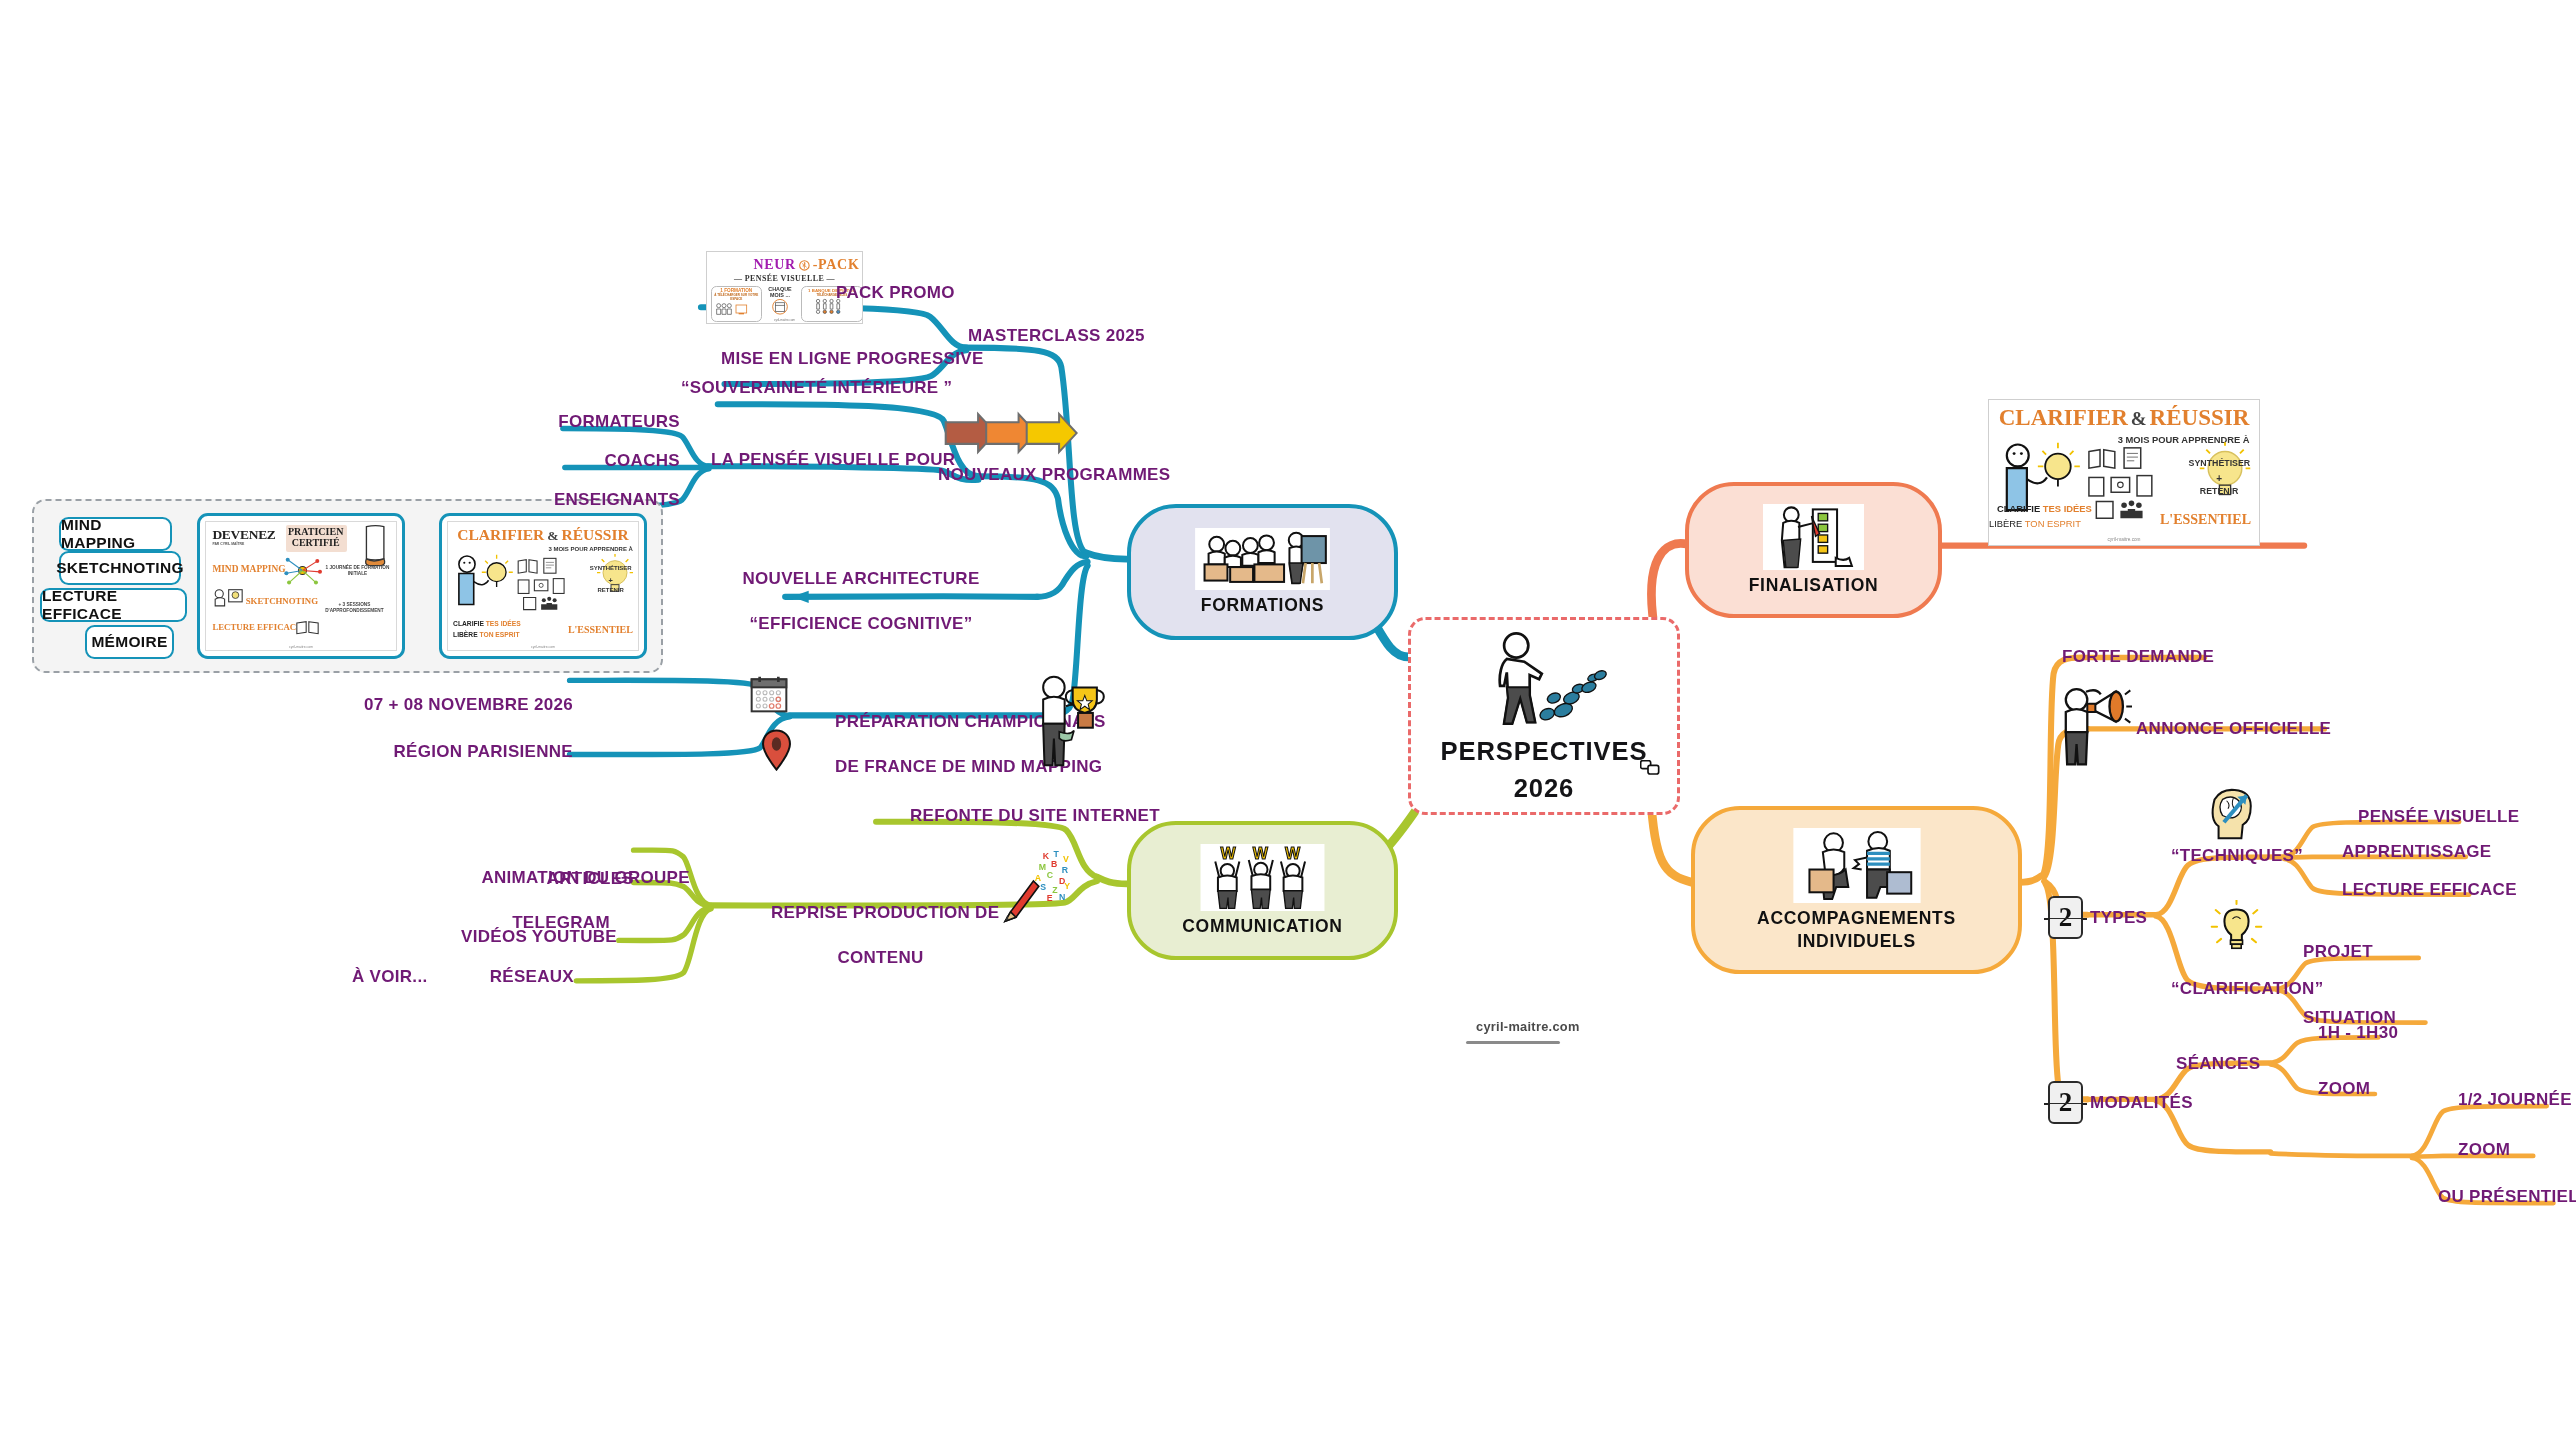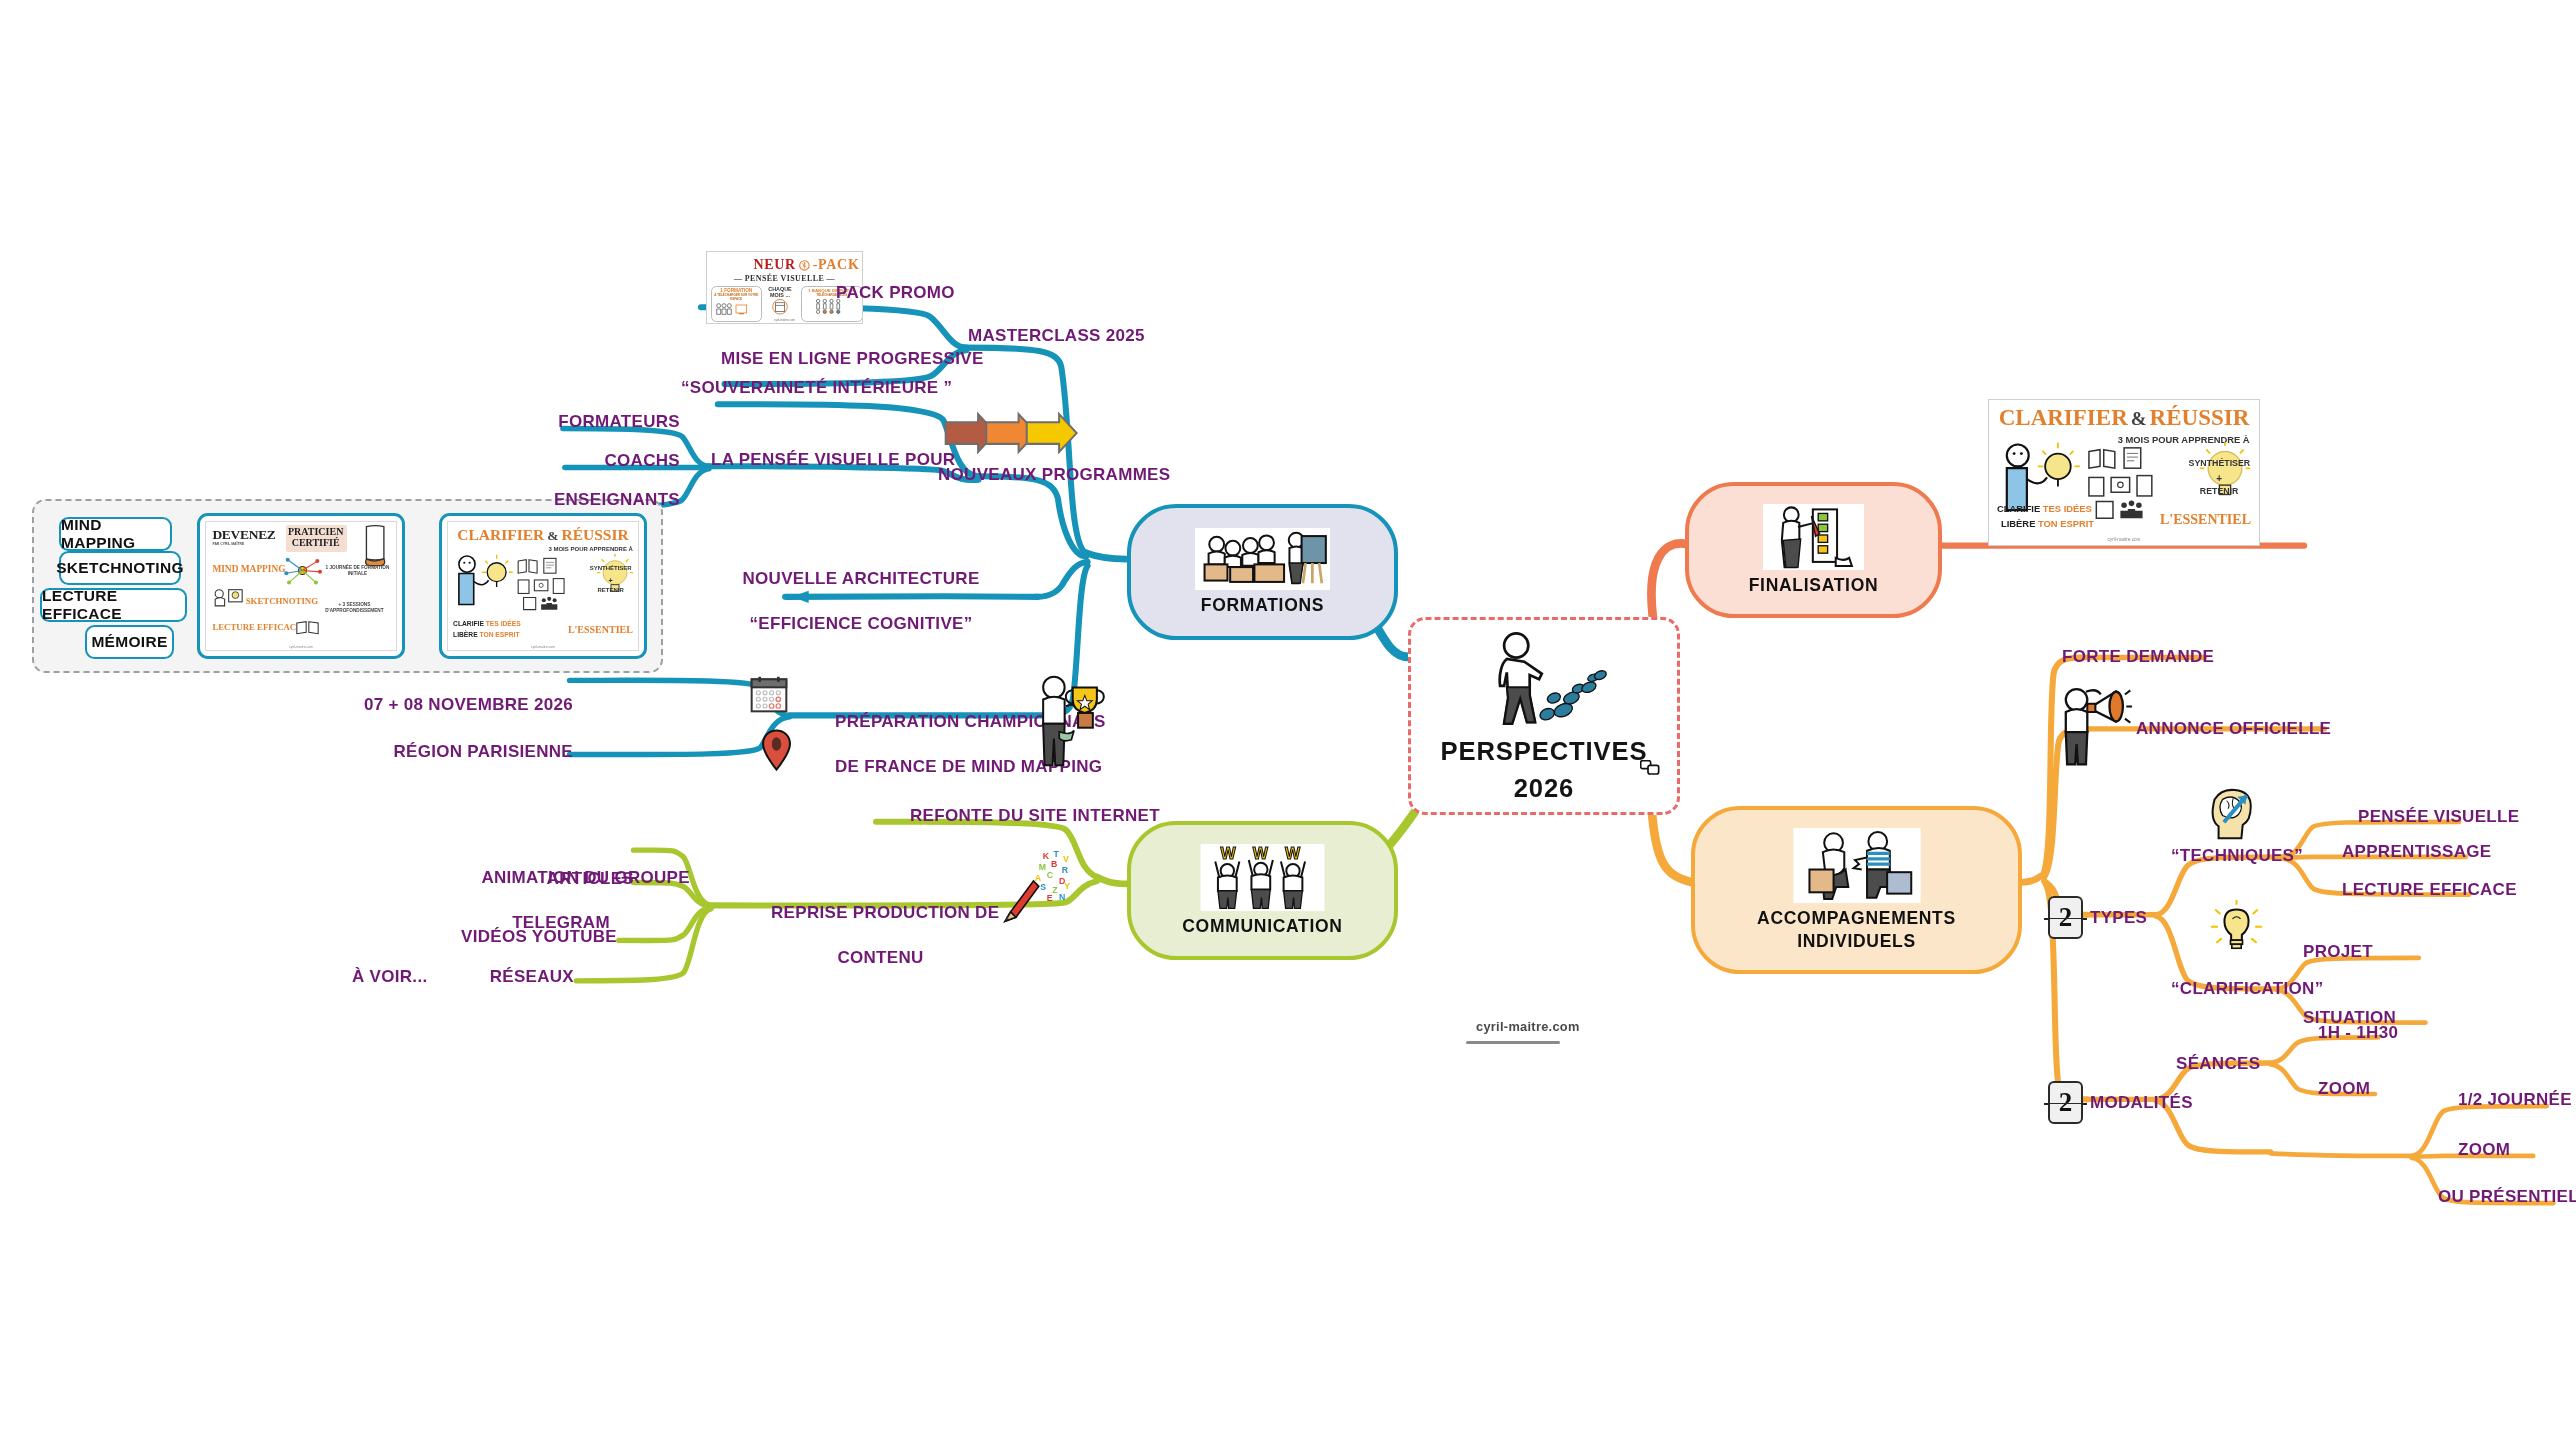--- a/index.html
+++ b/index.html
@@ -286,21 +286,21 @@
     <path d="M110 44 l-18 4 l6 6 l-8 6 l12 2" fill="#fff" stroke="#111" stroke-width="3"></path>
   </svg>
   <div class="cap">
     <span>ACCOMPAGNEMENTS</span><br>
     <span>INDIVIDUELS</span>
   </div>
 </div>
 
 <div class="plain-card" style="left:706px;top:251px;width:155px;height:71px;">
   <div style="position:absolute;left:0;right:0;top:4.7px;text-align:center;">
-    <span style="font-family:'Liberation Serif',serif;font-weight:700;font-size:14px;color:#b91c1c;letter-spacing:0.7px;margin-left:44px;">NEUR</span>
+    <span style="font-family:'Liberation Serif',serif;font-weight:700;font-size:14px;color:#a21caf;letter-spacing:0.7px;margin-left:44px;">NEUR</span>
     <svg width="10.8" height="10.8" viewBox="0 0 16 16" style="vertical-align:-2px;">
       <circle cx="8" cy="8" r="7" fill="none" stroke="#e2802e" stroke-width="1.6"></circle>
       <path d="M5 5 q3 2 1 5 M9 4 q-2 4 2 7 M8 3 v10" stroke="#e2802e" stroke-width="1.2" fill="none"></path>
     </svg>
     <span style="font-family:'Liberation Serif',serif;font-weight:700;font-size:14px;color:#e2802e;letter-spacing:0.7px;">-PACK</span>
   </div>
   <div style="position:absolute;left:0;right:0;top:21.6px;text-align:center;font-family:'Liberation Serif',serif;
               font-weight:700;font-size:8px;color:#333;letter-spacing:0.4px;">— PENSÉE VISUELLE —</div>
   <div style="position:absolute;left:4px;top:34px;width:46px;height:31px;border:0.7px solid #bbb;border-radius:5.4px;padding:1.3px;">
     <div class="tiny orange" style="font-size:4.7px;text-align:center;">1 FORMATION</div>
@@ -523,21 +523,21 @@
         </g>
   </svg>
   <div style="position:absolute;right:9.4px;top:58px;width:61px;text-align:center;font-size:8.8px;font-weight:700;color:#333;">SYNTHÉTISER</div>
   <div style="position:absolute;right:9.4px;top:73px;width:61px;text-align:center;font-size:10px;font-weight:700;color:#333;">+</div>
   <div style="position:absolute;right:9.4px;top:86px;width:61px;text-align:center;font-size:8.8px;font-weight:700;color:#333;">RETENIR</div>
   <div style="position:absolute;right:8px;bottom:17.5px;font-family:'Liberation Serif',serif;font-weight:700;font-size:14px;color:#e2802e;">L'ESSENTIEL</div>
   <div style="position:absolute;left:8px;bottom:31px;font-size:9.4px;font-weight:700;color:#222;">
     <span>CLARIFIE</span>
     <span style="color:#e2802e;">TES IDÉES</span>
   </div>
-  <div style="position:absolute;left:12px;bottom:16px;font-size:9.4px;font-weight:700;color:#222;">
+  <div style="position:absolute;left:0;bottom:16px;font-size:9.4px;font-weight:400;color:#222;">
     <span>LIBÈRE</span>
     <span style="color:#e2802e;">TON ESPRIT</span>
   </div>
   <div style="position:absolute;left:0;right:0;bottom:2.7px;text-align:center;font-size:4.7px;color:#888;">cyril-maitre.com</div>
 </div>
 
 <div class="lbl s1" style="left:836px;top:282px;">PACK PROMO</div>
 <div class="lbl s1" style="left:968px;top:325px;">MASTERCLASS 2025</div>
 <div class="lbl s1 r" style="left:721px;top:348px;width:209px;text-align:right;">MISE EN LIGNE PROGRESSIVE</div>
 <div class="lbl s1 r" style="left:681px;top:377px;width:216px;text-align:right;">“SOUVERAINETÉ INTÉRIEURE ”</div>

